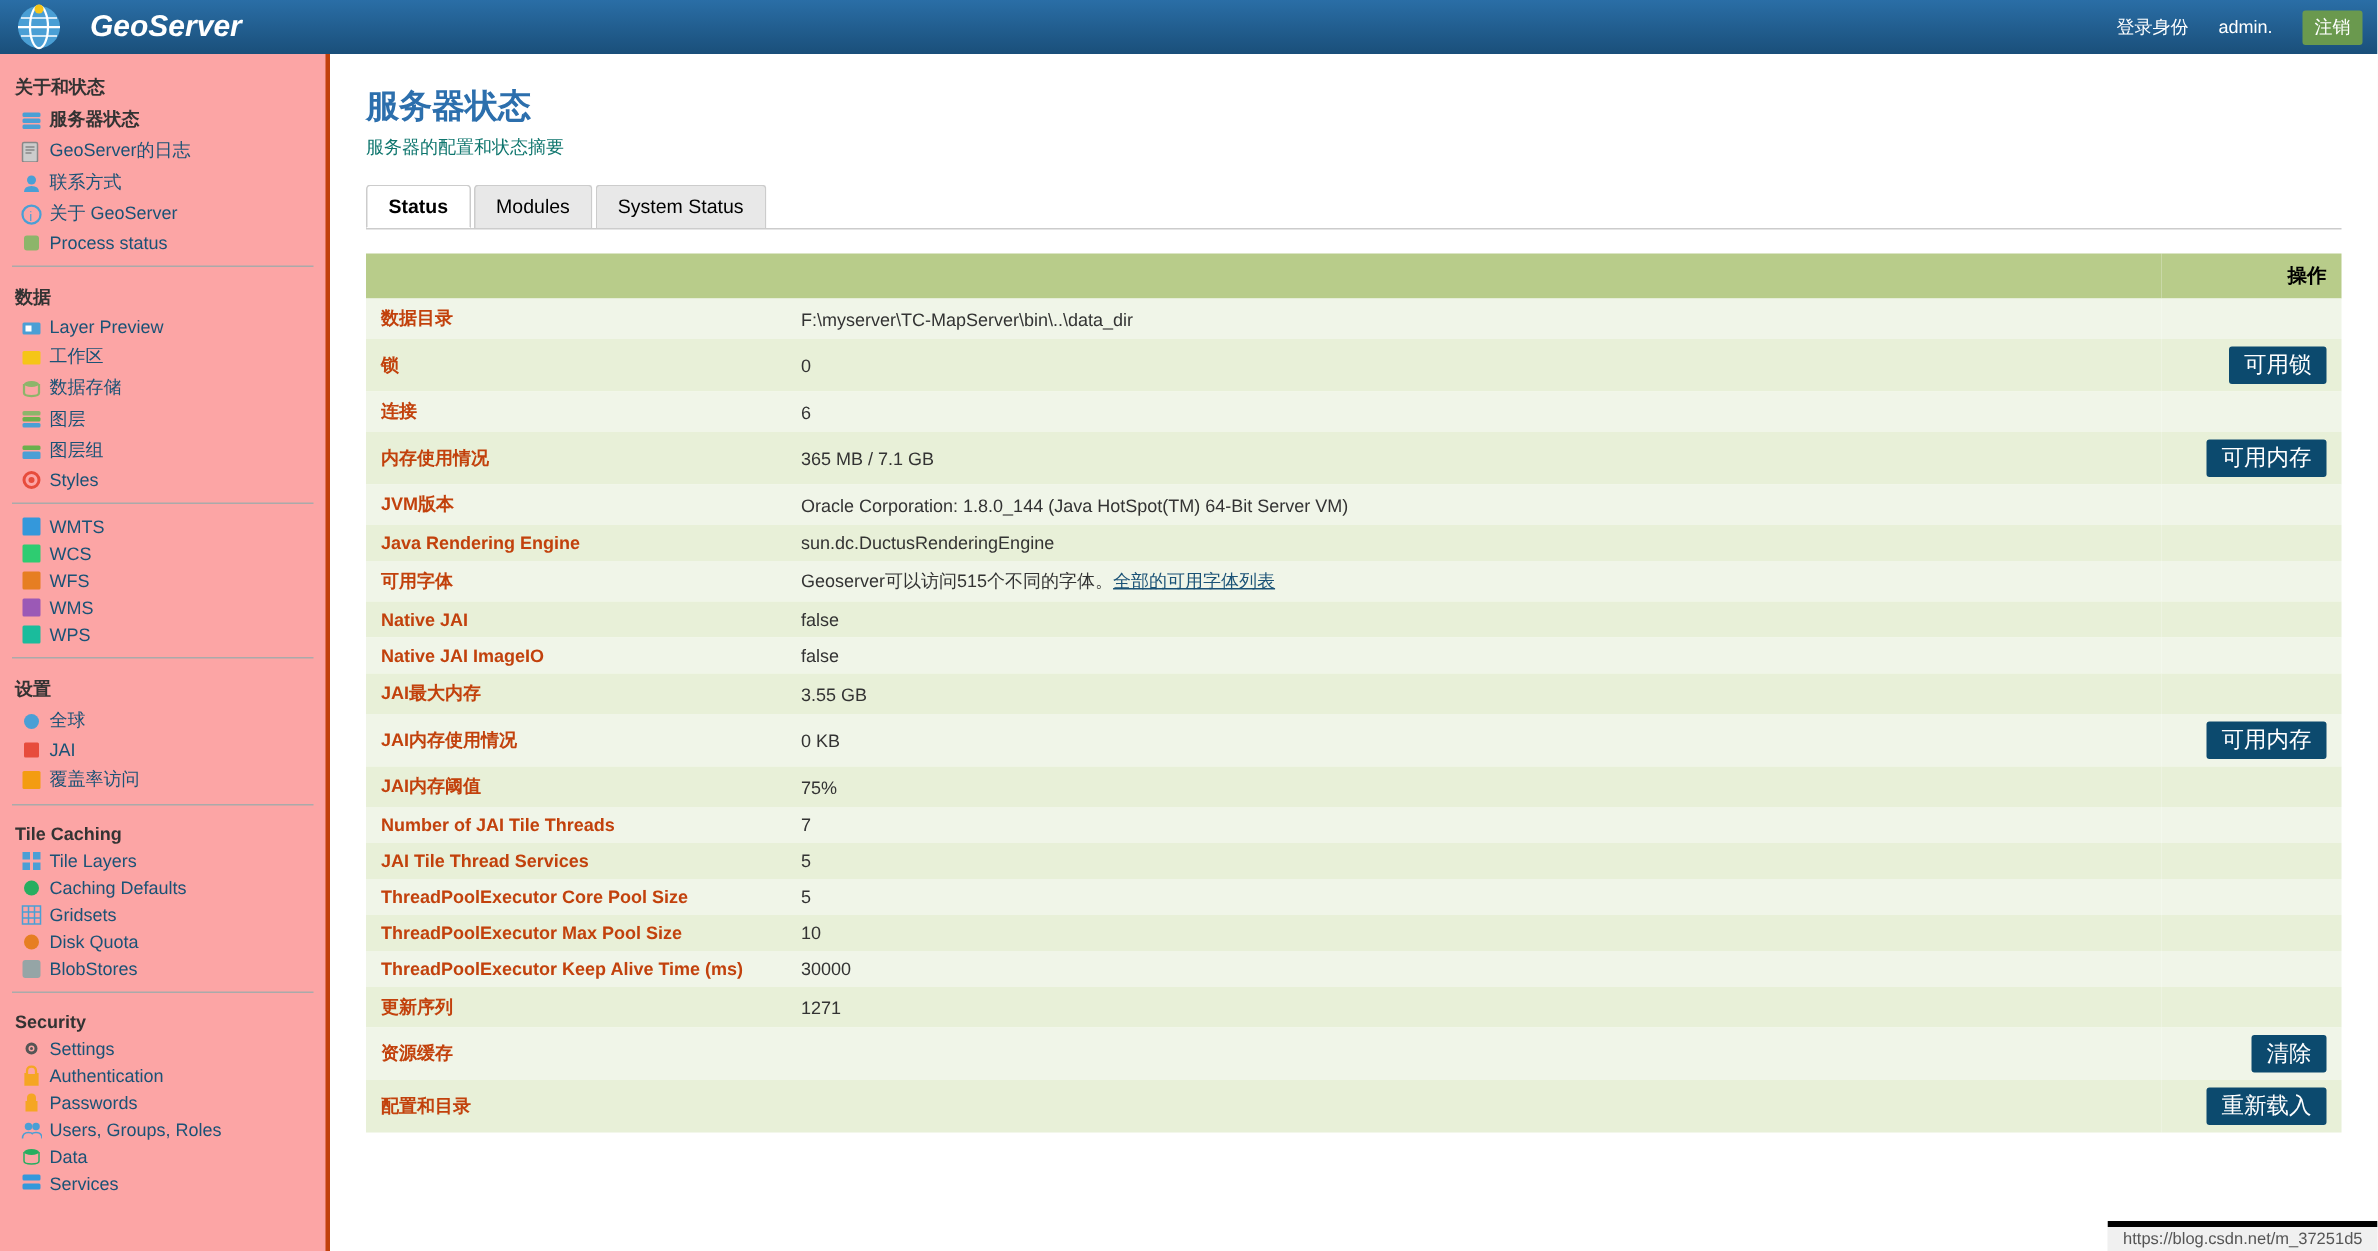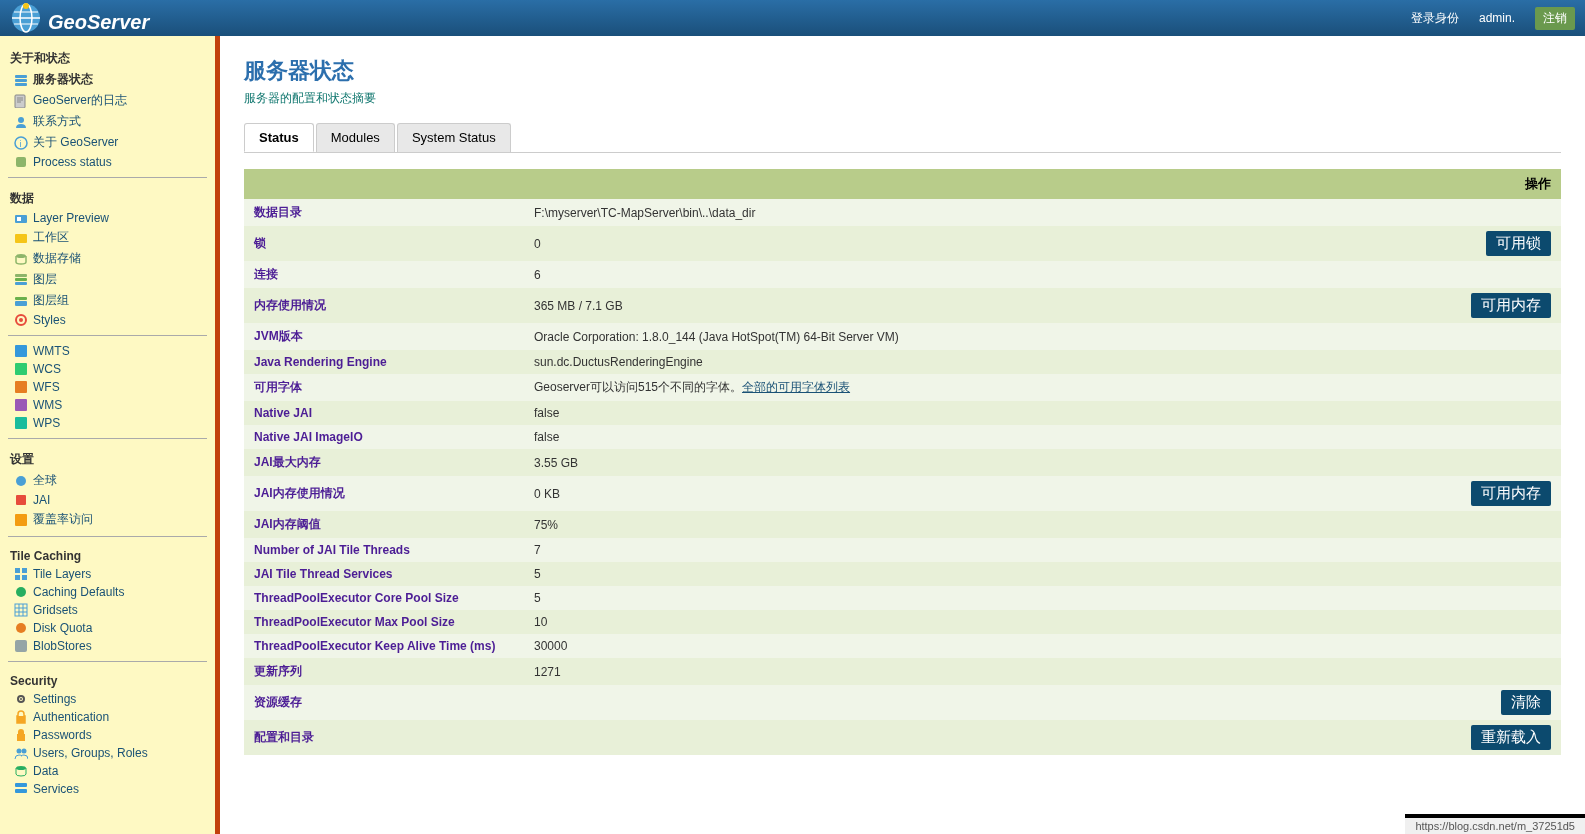--- a/index.html
+++ b/index.html
@@ -9,22 +9,22 @@
     #top-header {
       background: linear-gradient(to bottom, #2a6ea6, #1a4f7a);
       height: 36px;
       display: flex;
       align-items: center;
       justify-content: space-between;
       padding: 0 10px;
     }
     #logo-area {
       display: flex;
-      align-items: flex-end;
-      gap: 6px;
+      align-items: center;
+      gap: 18px;
     }
     #logo-icon {
       width: 32px;
       height: 32px;
     }
     #logo-text {
       color: #fff;
       font-size: 20px;
       font-weight: bold;
       font-style: italic;
@@ -49,22 +49,22 @@
     
     #layout {
       display: flex;
       height: calc(100vh - 36px);
     }
 
     
     #sidebar {
       width: 220px;
       min-width: 220px;
-      background: #fef9c3;
-      border-right: 5px solid #c2410c;
+      background: #fca5a5;
+      border-right: 3px solid #c2410c;
       overflow-y: auto;
       padding: 8px 0;
     }
     .sidebar-section-title {
       font-weight: bold;
       color: #333;
       padding: 6px 10px 2px 10px;
       font-size: 12px;
     }
     .sidebar-item {
@@ -163,21 +163,21 @@
       background: #e8f0d8;
     }
     .status-table td {
       padding: 5px 10px;
       font-size: 12px;
       vertical-align: middle;
     }
     .status-table td.label-col {
       font-weight: bold;
       width: 280px;
-      color: #4c1d95;
+      color: #c2410c;
     }
     .status-table td.value-col {
       color: #333;
     }
     .status-table td.action-col {
       text-align: right;
       width: 120px;
     }
     .action-btn {
       background: #0c4a6e;

